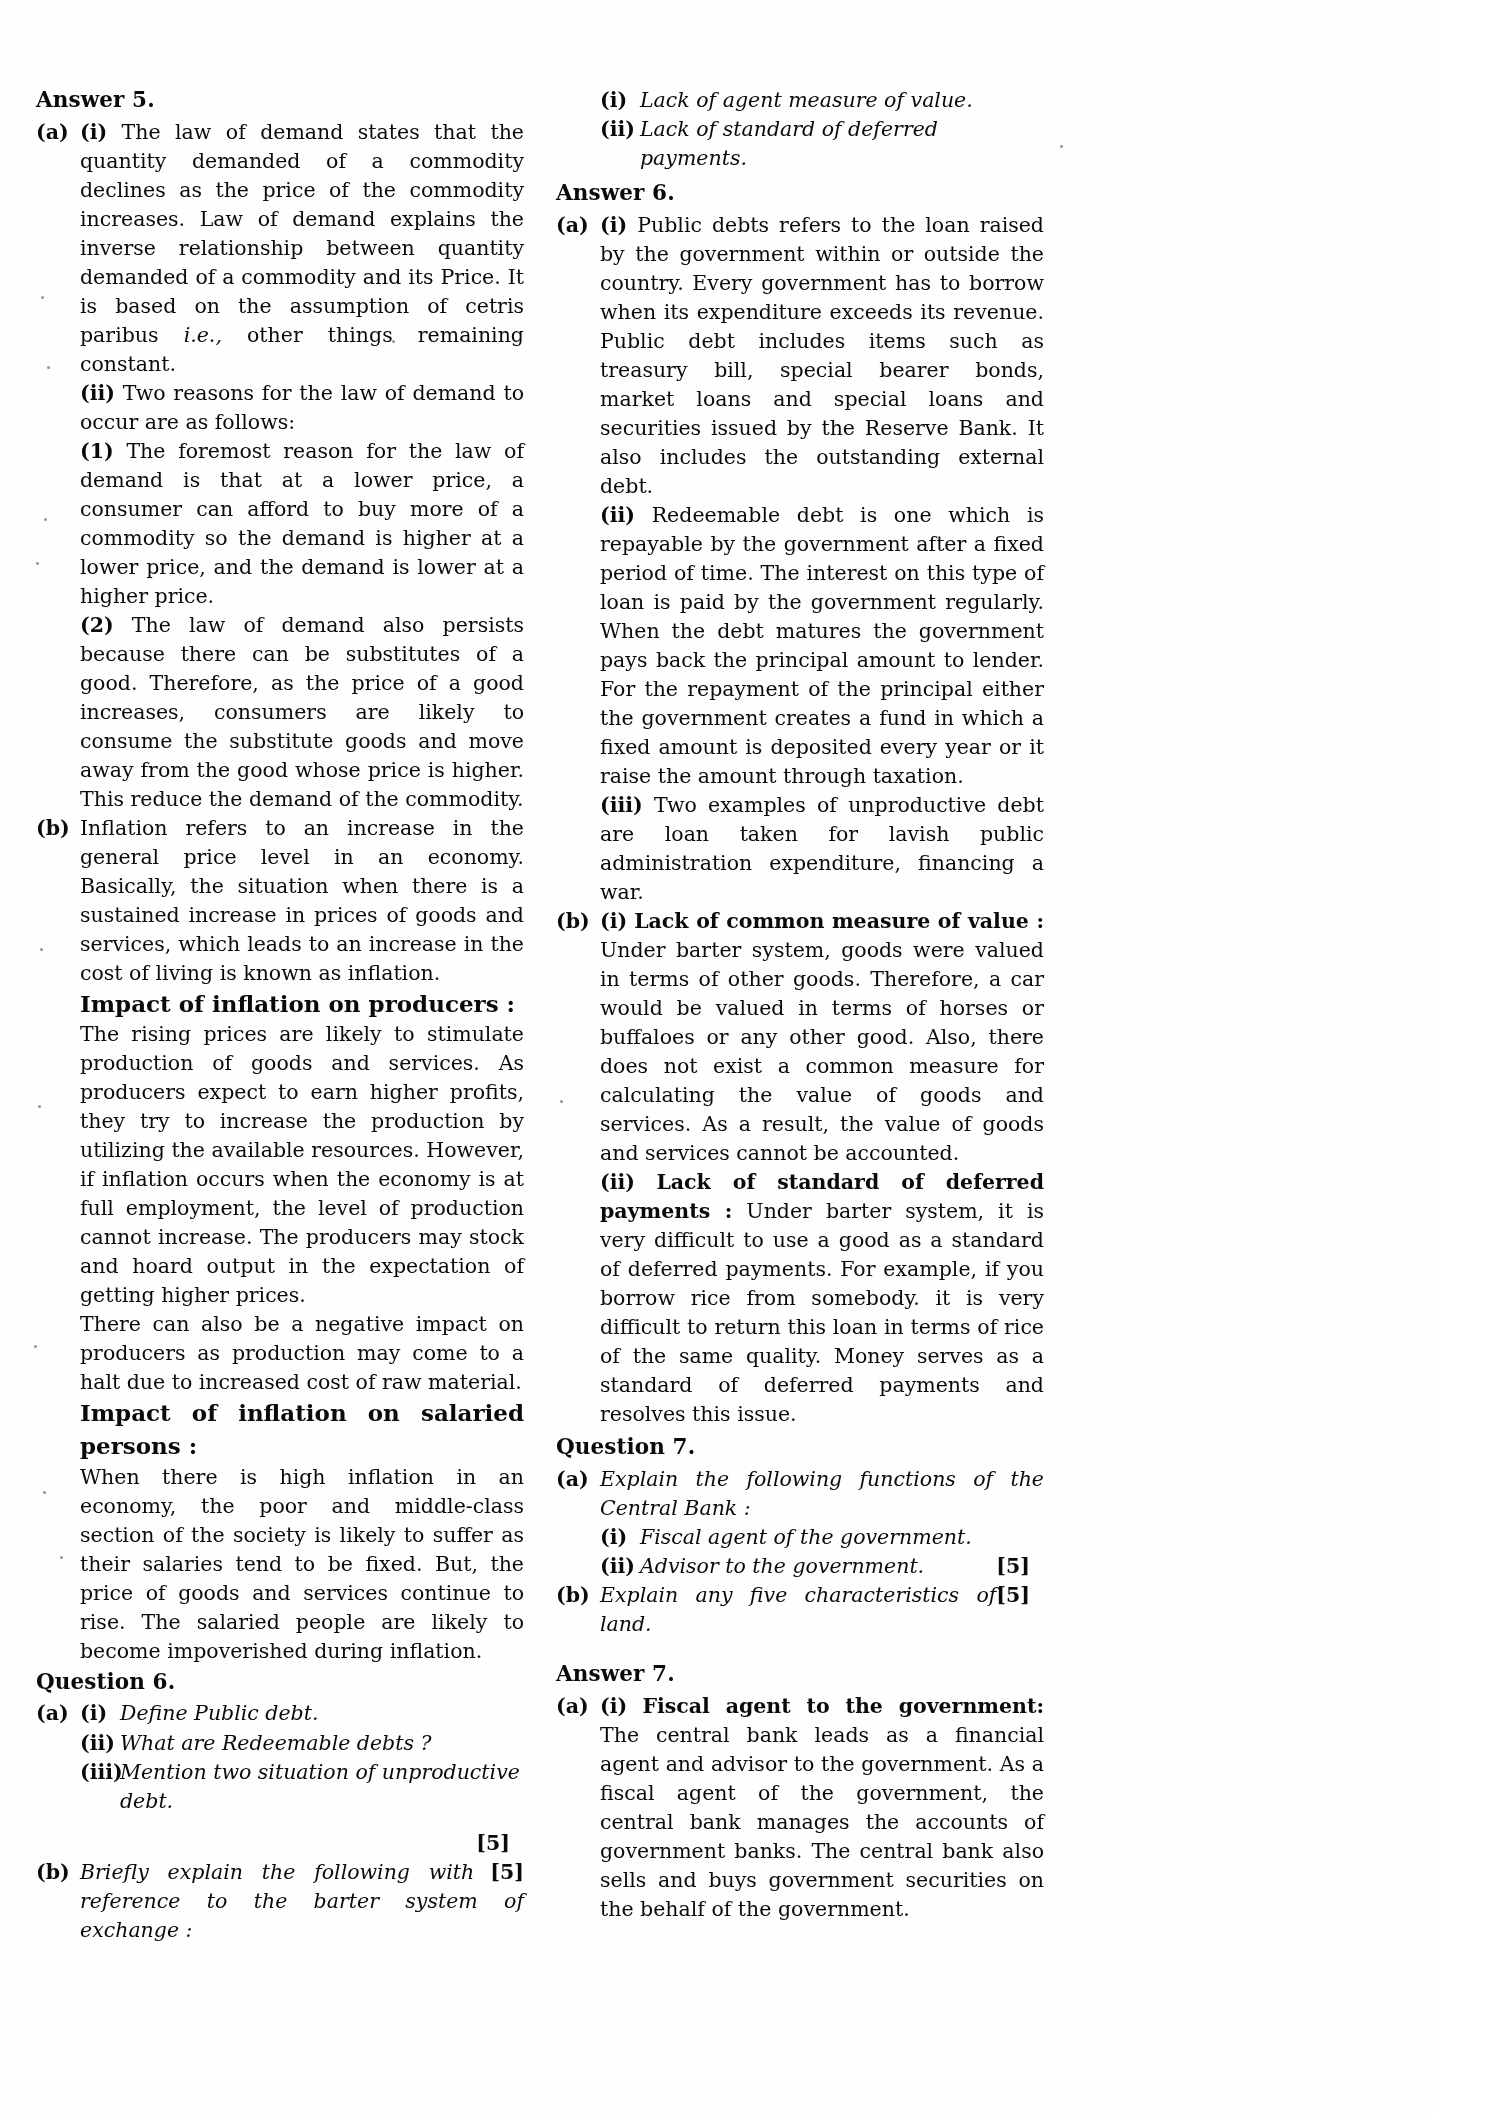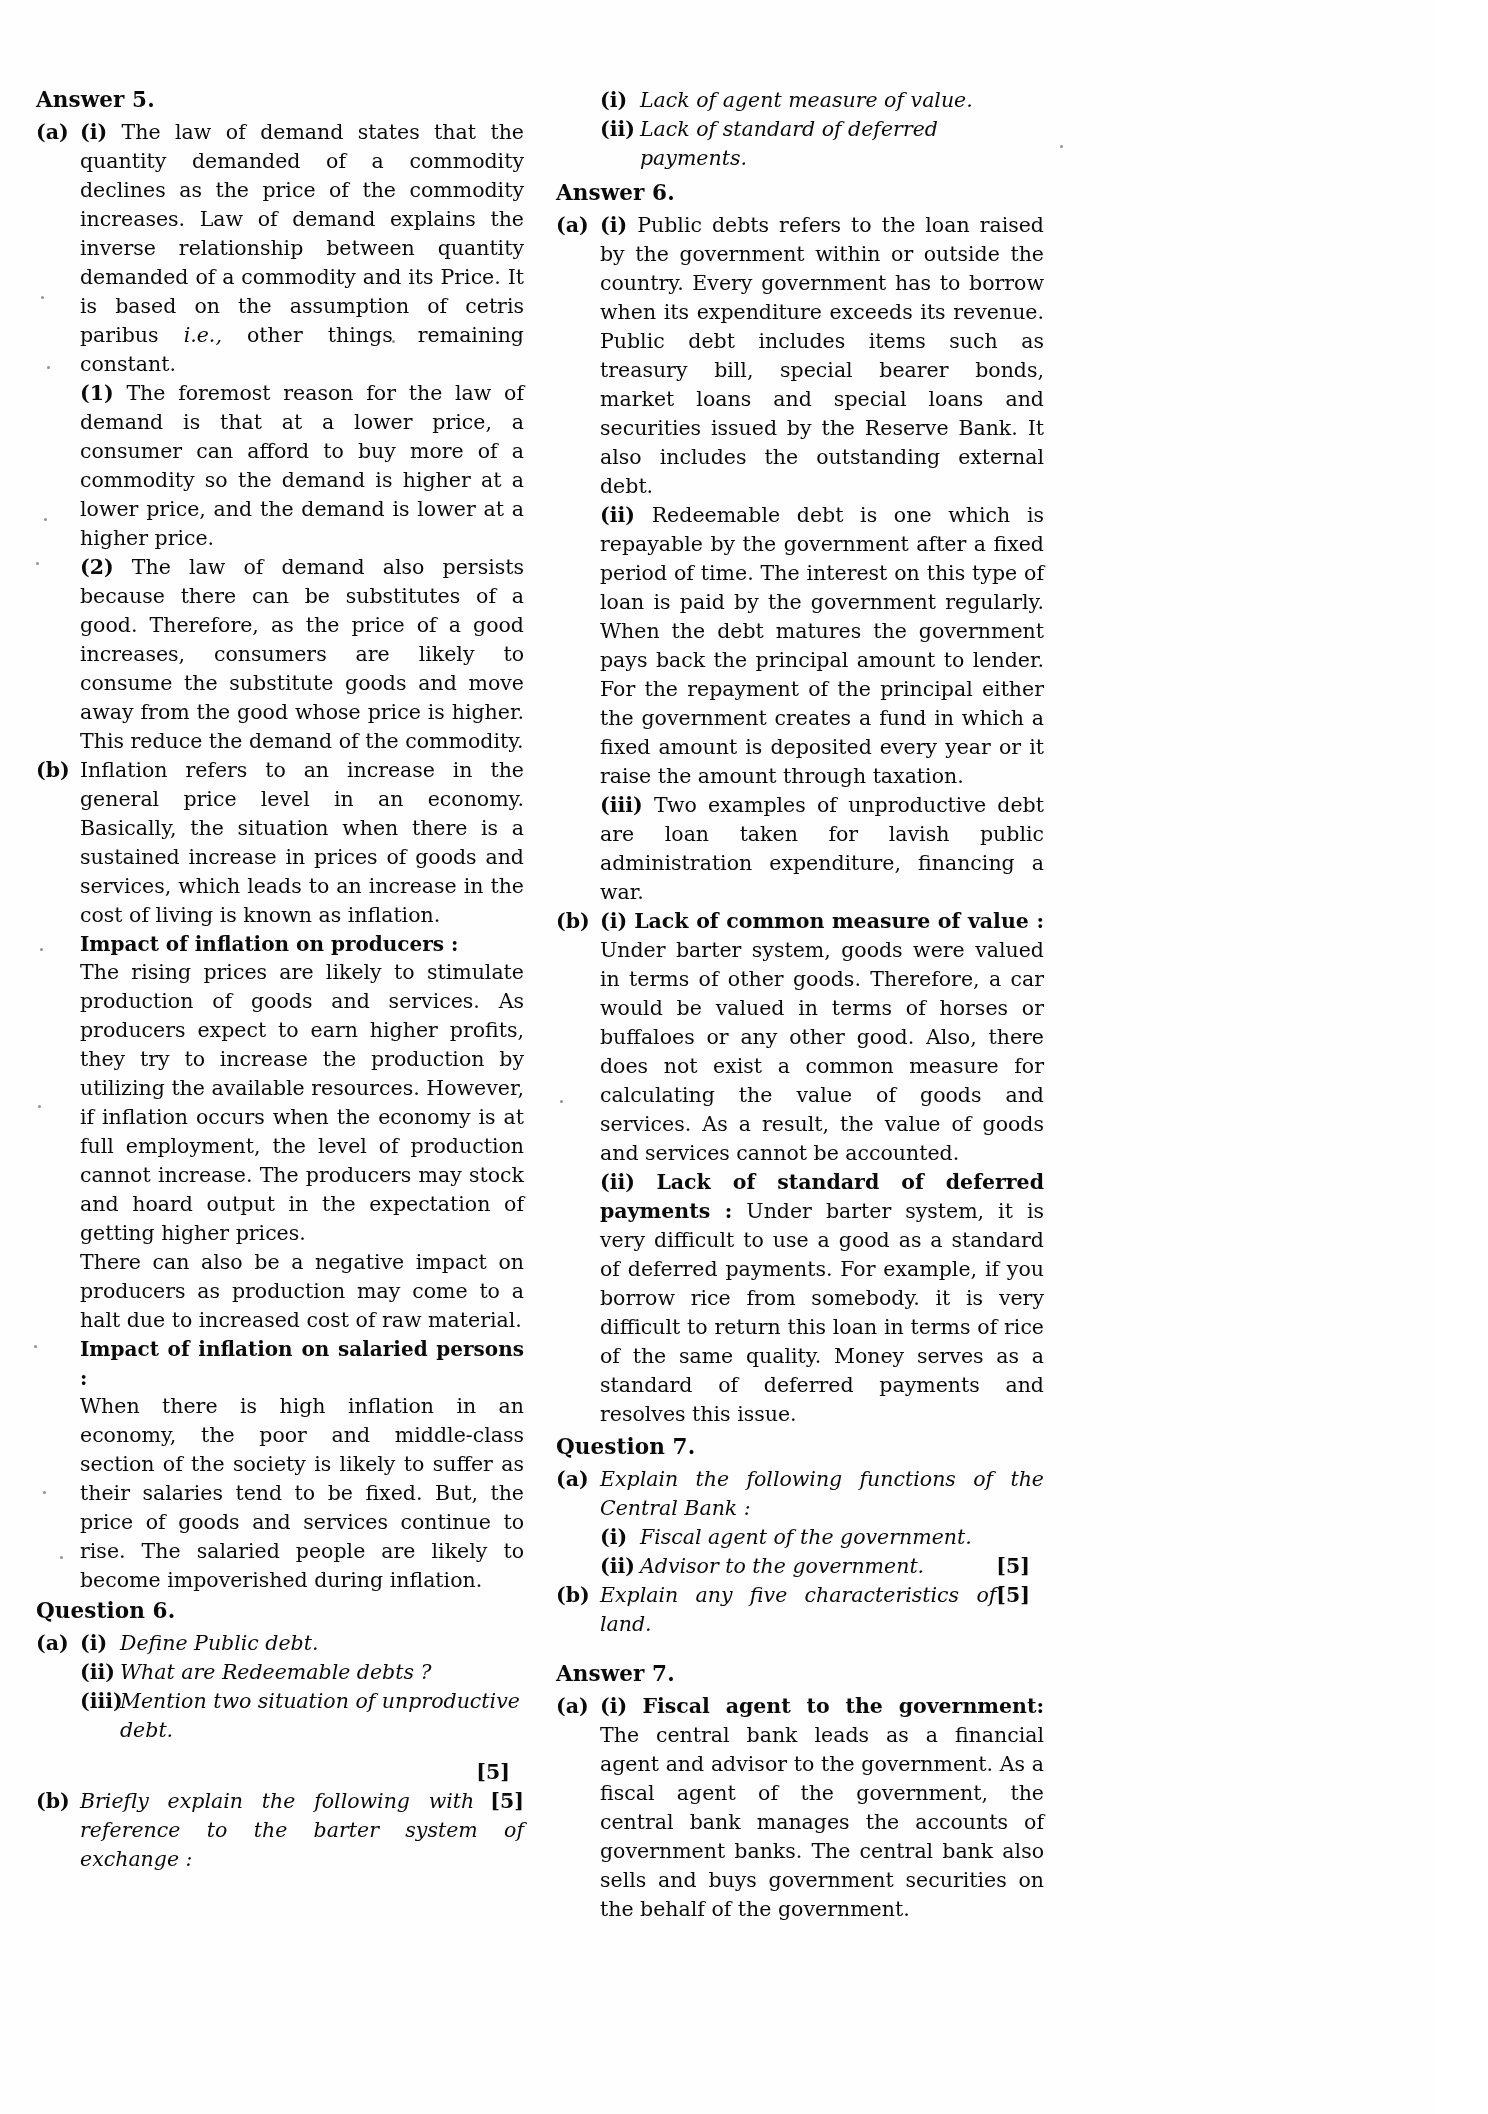--- a/index.html
+++ b/index.html
@@ -89,21 +89,21 @@
   .marks-row {
     text-align: right;
     font-weight: bold;
     font-size: 20.5px;
     line-height: 1.415;
     padding-right: 14px;
   }
   .spacer-md { height: 13px; }
   .lead-head {
     font-weight: bold;
-    font-size: 20px;
+    font-size: 23px;
     line-height: 1.415;
   }
   .q-line {
     display: flex;
     align-items: flex-start;
   }
   .q-line .txt {
     flex: 1 1 auto;
     font-size: 20.5px;
     line-height: 1.415;
@@ -137,20 +137,21 @@
   <div class="columns">
 
     <div class="col left">
 
       <div class="head">Answer 5.</div>
 
       <div class="blk">
         <div class="mk mk-a">(a)</div>
         <div style="flex:1 1 auto;">
           <p class="body-txt"><span class="bold">(i)</span> <span>The law of demand states that the quantity demanded of a commodity declines as the price of the commodity increases. Law of demand explains the inverse relationship between quantity demanded of a commodity and its Price. It is based on the assumption of cetris paribus</span> <span class="ital">i.e.,</span> <span>other things remaining constant.</span></p>
+          <p class="body-txt"><span class="bold">(ii)</span> <span>Two reasons for the law of demand to occur are as follows:</span></p>
           <p class="body-txt"><span class="bold">(1)</span> <span>The foremost reason for the law of demand is that at a lower price, a consumer can afford to buy more of a commodity so the demand is higher at a lower price, and the demand is lower at a higher price.</span></p>
           <p class="body-txt"><span class="bold">(2)</span> <span>The law of demand also persists because there can be substitutes of a good. Therefore, as the price of a good increases, consumers are likely to consume the substitute goods and move away from the good whose price is higher. This reduce the demand of the commodity.</span></p>
         </div>
       </div>
 
       <div class="blk">
         <div class="mk mk-a">(b)</div>
         <div style="flex:1 1 auto;">
           <p class="body-txt">Inflation refers to an increase in the general price level in an economy. Basically, the situation when there is a sustained increase in prices of goods and services, which leads to an increase in the cost of living is known as inflation.</p>
           <p class="body-txt lead-head">Impact of inflation on producers :</p>

